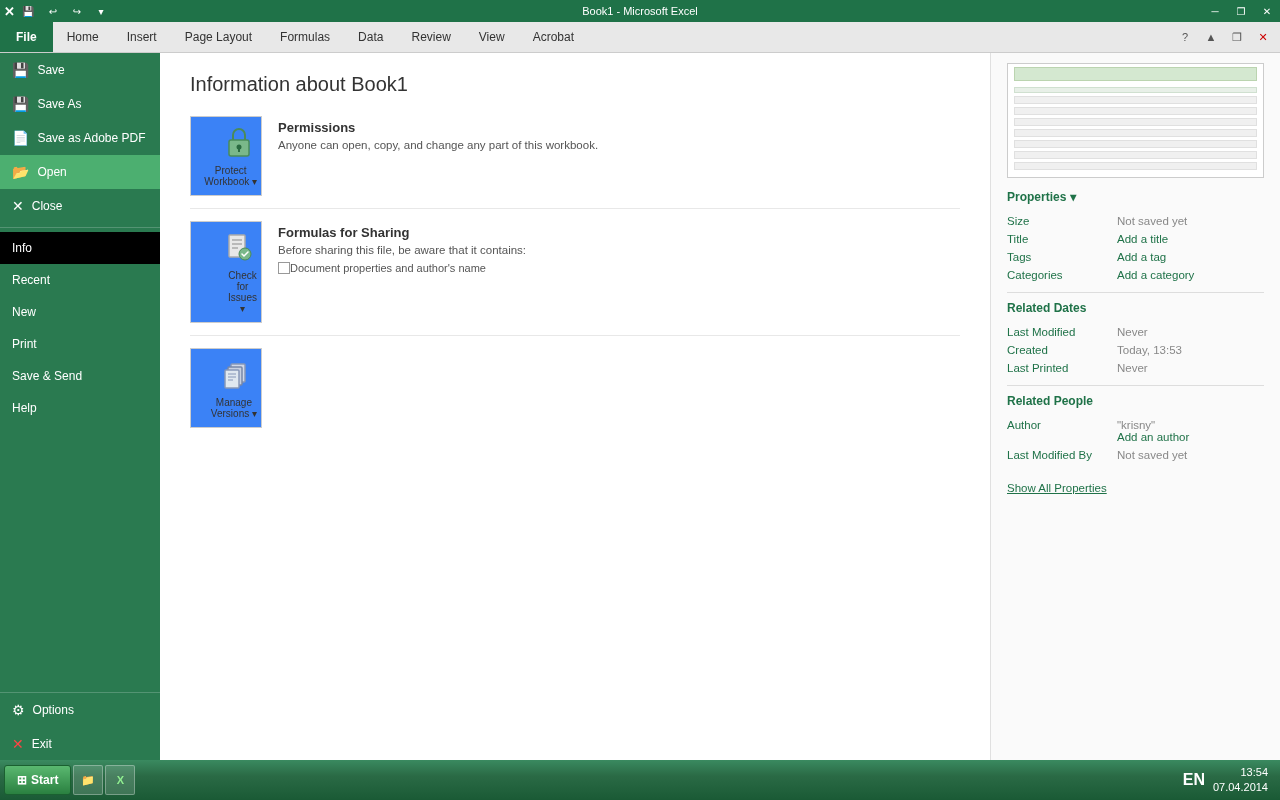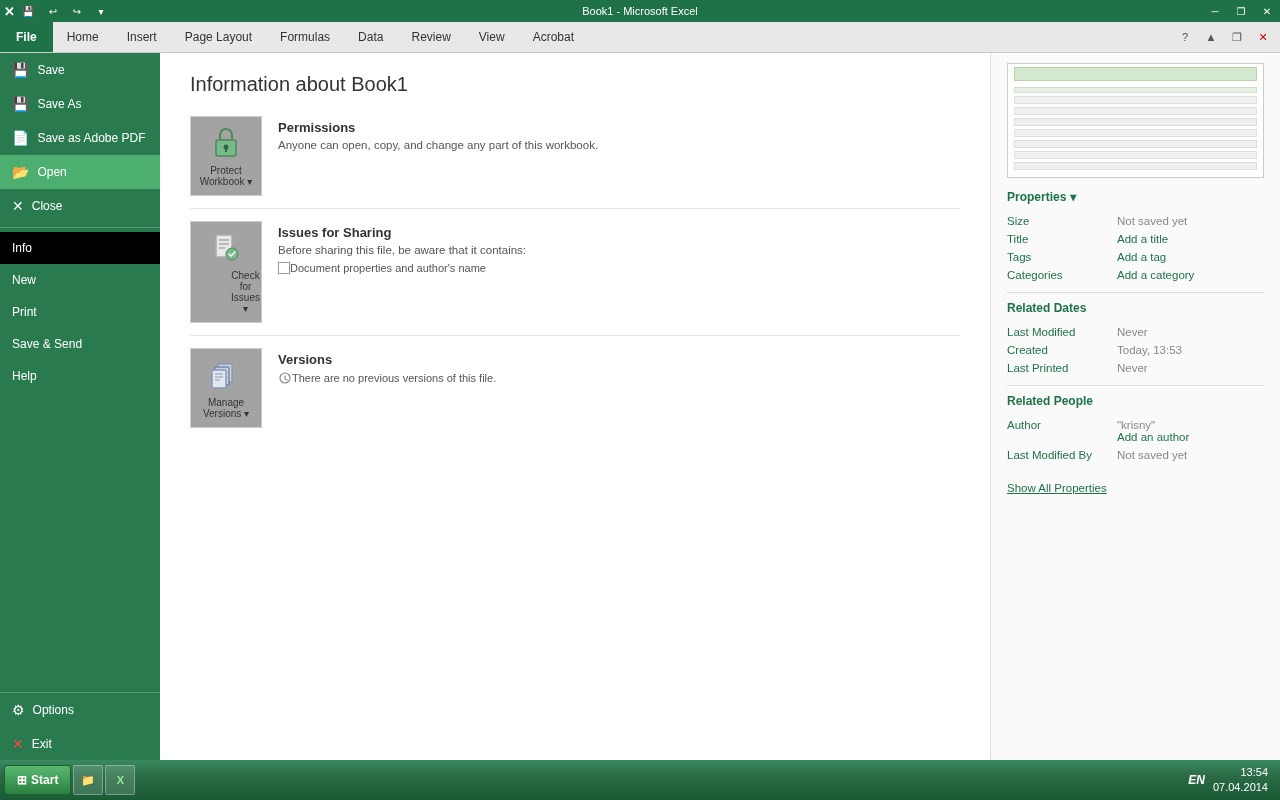--- a/index.html
+++ b/index.html
@@ -145,25 +145,25 @@
       gap: 16px;
       margin: 12px 0;
       padding-bottom: 12px;
       border-bottom: 1px solid #e8e8e8;
     }
     .section-icon-btn {
       width: 72px;
       min-width: 72px;
       display: flex;
       flex-direction: column;
-      align-items: center;
+      align-items: flex-end;
       gap: 4px;
       padding: 8px 4px;
       border: 1px solid #ccc;
-      background: #a3a3a3;
+      background: #3b82f6;
       cursor: pointer;
       font-size: 10px;
       color: #333;
       text-align: center;
     }
     .icon-img {
       width: 36px;
       height: 36px;
       display: flex;
       align-items: center;
@@ -311,23 +311,22 @@
     }
     .taskbar-spacer { flex: 1; }
     .taskbar-right {
       display: flex;
       align-items: center;
       gap: 8px;
       padding: 0 8px;
     }
     .lang-indicator {
       color: white;
-      font-size: 12px;
+      font-size: 16px;
       font-weight: bold;
-      font-style: italic;
     }
     .clock {
       color: white;
       font-size: 11px;
       text-align: right;
       line-height: 1.4;
     }
   </style>
 </head>
 <body>
@@ -391,20 +390,23 @@
     </div>
     <div class="sidebar-item">
       <span style="font-size:14px;">✕</span>
       <span>Close</span>
     </div>
 
     <div style="border-top:1px solid rgba(255,255,255,0.2); margin:4px 0;"></div>
 
     <div class="sidebar-item active">
       <span>Info</span>
+    </div>
+    <div class="sidebar-item">
+      <span>Recent</span>
     </div>
     <div class="sidebar-item">
       <span>New</span>
     </div>
     <div class="sidebar-item">
       <span>Print</span>
     </div>
     <div class="sidebar-item">
       <span>Save &amp; Send</span>
     </div>
@@ -460,21 +462,21 @@
                 <line x1="9" y1="13" x2="19" y2="13" stroke="#aaa" stroke-width="1.5"></line>
                 <line x1="9" y1="17" x2="15" y2="17" stroke="#aaa" stroke-width="1.5"></line>
                 <circle cx="22" cy="23" r="6" fill="#7ab88a" stroke="#4a8a5a" stroke-width="1"></circle>
                 <path d="M19 23l2 2 4-4" stroke="white" stroke-width="1.5" fill="none" stroke-linecap="round"></path>
               </svg>
             </div>
             <span style="white-space:pre-line;font-size:10px;margin-left:39px;">Check for
 Issues ▾</span>
           </div>
           <div class="section-text">
-            <div class="section-heading">Issues for Sharing</div>
+            <div class="section-heading">Formulas for Sharing</div>
             <div class="section-desc">Before sharing this file, be aware that it contains:</div>
             <div class="section-sub">
               <span class="checkbox-icon"></span>
               <span>Document properties and author's name</span>
             </div>
           </div>
         </div>
 
         <div class="info-section" style="border-bottom:none;">
           <div class="section-icon-btn">
@@ -484,30 +486,20 @@
                 <rect x="5" y="9" width="14" height="18" rx="1" fill="#c8d0e0" stroke="#7888a8" stroke-width="1.5"></rect>
                 <rect x="2" y="12" width="14" height="18" rx="1" fill="#e0e8f0" stroke="#8898b8" stroke-width="1.5"></rect>
                 <line x1="5" y1="16" x2="13" y2="16" stroke="#8898b8" stroke-width="1"></line>
                 <line x1="5" y1="19" x2="13" y2="19" stroke="#8898b8" stroke-width="1"></line>
                 <line x1="5" y1="22" x2="10" y2="22" stroke="#8898b8" stroke-width="1"></line>
               </svg>
             </div>
             <span style="white-space:pre-line;font-size:10px;">Manage
 Versions ▾</span>
           </div>
-          <div class="section-text">
-            <div class="section-heading">Versions</div>
-            <div class="section-sub" style="margin-top:4px;">
-              <svg width="14" height="14" viewBox="0 0 14 14">
-                <path d="M7 2a5 5 0 100 10A5 5 0 007 2z" fill="none" stroke="#888" stroke-width="1.2"></path>
-                <path d="M7 5v3l2 1" stroke="#888" stroke-width="1.2" fill="none" stroke-linecap="round"></path>
-              </svg>
-              <span>There are no previous versions of this file.</span>
-            </div>
-          </div>
         </div>
       </div>
 
       <div class="properties-panel">
 
         <div class="preview-box">
           <div class="preview-content">
             <div class="preview-header"></div>
             <div class="preview-row" style="height:6px;background:#e8f0e8;border-color:#d0e0d0;"></div>
             <div class="preview-row"></div>

